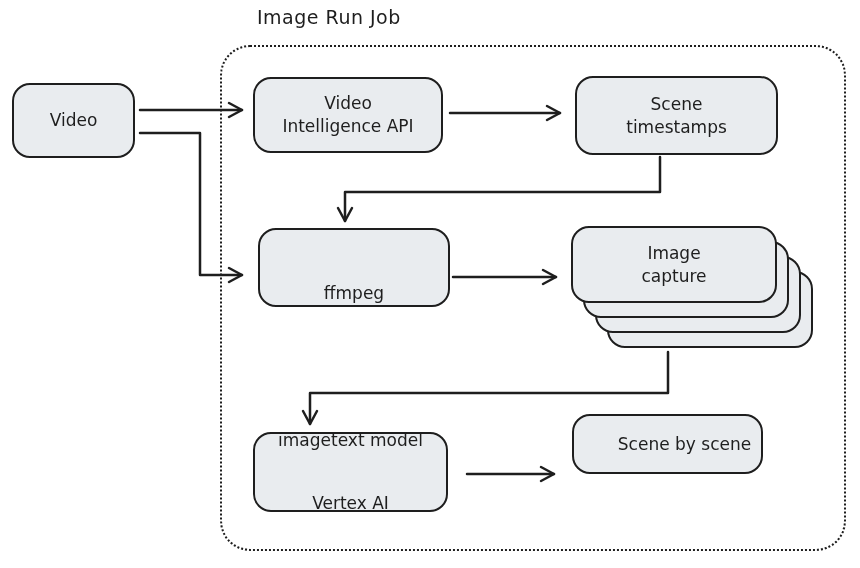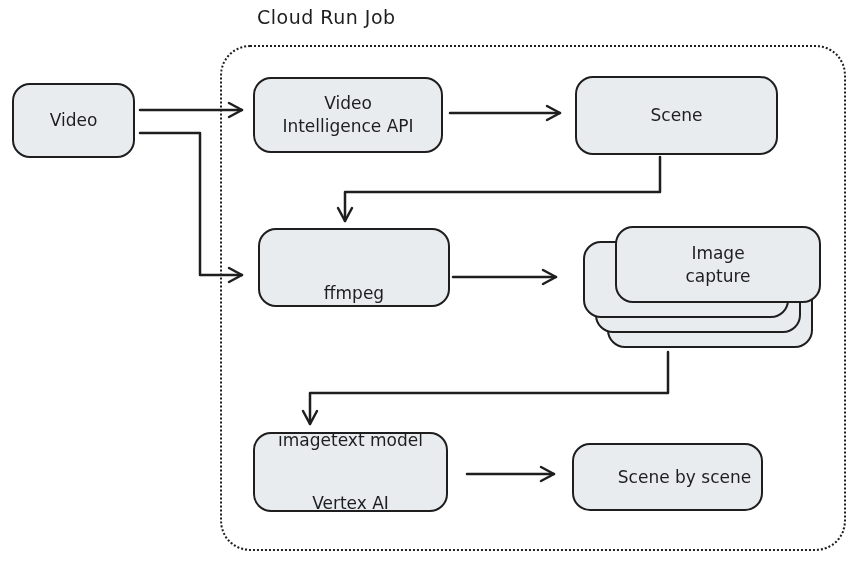--- a/index.html
+++ b/index.html
@@ -57,21 +57,21 @@
     text-align: center;
     font-size: 17px;
     line-height: 1.35;
     white-space: nowrap;
   }
   .node-video            { left: 12px;  top: 83px;  width: 123px; height: 75px; }
   .node-video-intel      { left: 253px; top: 77px;  width: 190px; height: 76px; }
   .node-scene-timestamps { left: 575px; top: 76px;  width: 203px; height: 79px; }
   .node-ffmpeg           { left: 258px; top: 228px; width: 192px; height: 79px; justify-content: flex-end; }
   .node-imagetext        { left: 253px; top: 432px; width: 195px; height: 80px; gap: 40px; }
-  .node-scene-desc       { left: 572px; top: 443px; width: 191px; height: 68px; padding-left: 34px; }
+  .node-scene-desc       { left: 572px; top: 414px; width: 191px; height: 60px; padding-left: 34px; }
   .stack {
     position: absolute;
     left: 571px; top: 226px;
     width: 242px; height: 122px;
   }
   .card {
     position: absolute;
     width: 206px; height: 77px;
     background: #e9ecef;
     border: 2.5px solid #1e1e1e;
@@ -83,29 +83,28 @@
   .card.c2 { left: 12px; top: 15px; }
   .card.c1 {
     left: 0; top: 0;
     display: flex;
     flex-direction: column;
     align-items: center;
     justify-content: center;
     text-align: center;
     font-size: 17px;
     line-height: 1.35;
-    margin-left: 44px;
   }
 </style>
 </head>
 <body>
 
 <div class="canvas">
 
-  <div class="diagram-title">Cloud Run Job</div>
+  <div class="diagram-title">Image Run Job</div>
 
   <div class="dotted-container"></div>
 
   <svg class="edges-layer" viewBox="0 0 860 568">
     <defs>
       <marker id="arrow" markerUnits="userSpaceOnUse" markerWidth="20" markerHeight="20" refX="15" refY="9" orient="auto">
         <path d="M2,2 L15,9 L2,16" fill="none" stroke="#1e1e1e" stroke-width="2.5" stroke-linecap="round" stroke-linejoin="round"></path>
       </marker>
     </defs>
     <path d="M140,110 L242,110" marker-end="url(#arrow)"></path>
@@ -121,20 +120,21 @@
     <span>Video</span>
   </div>
 
   <div class="node node-video-intel">
     <span>Video</span>
     <span>Intelligence API</span>
   </div>
 
   <div class="node node-scene-timestamps">
     <span>Scene</span>
+    <span>timestamps</span>
   </div>
 
   <div class="node node-ffmpeg">
     <span>ffmpeg</span>
   </div>
 
   <div class="stack">
     <div class="card c4"></div>
     <div class="card c3"></div>
     <div class="card c2"></div>

